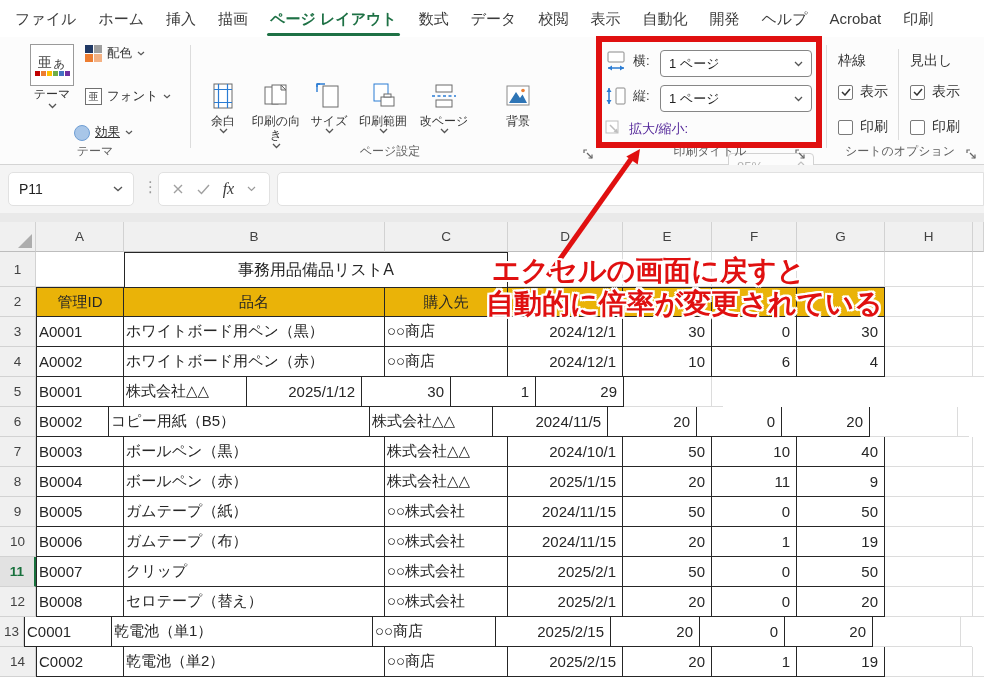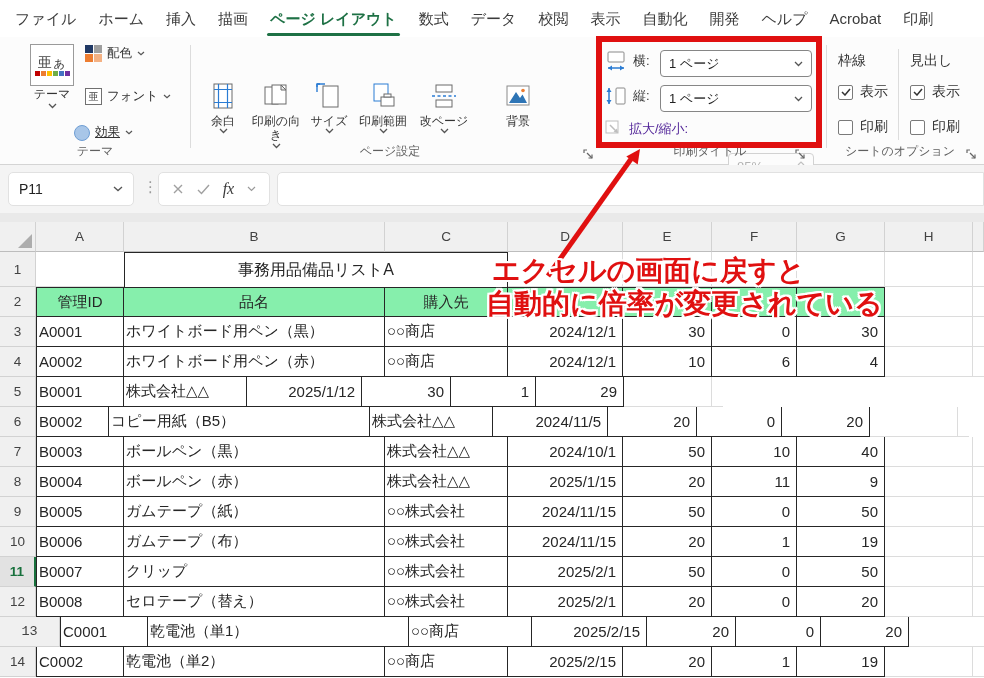--- a/index.html
+++ b/index.html
@@ -55,21 +55,21 @@
   .corner{position:relative;}
   .corner::after{content:"";position:absolute;right:3px;bottom:3px;border-style:solid;border-width:0 0 14px 14px;border-color:transparent transparent #adadad transparent;}
   .g-cell{box-sizing:border-box;flex:none;display:flex;align-items:center;background:#fff;font-size:15px;color:#262626;overflow:hidden;white-space:nowrap;}
   .light{border-right:1px solid #dcdcdc;border-bottom:1px solid #dcdcdc;}
   .fillc{border-bottom:1px solid #dcdcdc;}
   .blk{border-right:1px solid #262626;border-bottom:1px solid #262626;}
   .bt{border-top:1px solid #262626;} .bl{border-left:1px solid #262626;}
   .al{justify-content:flex-start;padding-left:2px;}
   .ar{justify-content:flex-end;padding-right:6px;}
   .ac{justify-content:center;}
-  .hdrfill{background:#86efac;}
+  .hdrfill{background:#eab308;}
   .titlecell{justify-content:center;font-size:16px;border-top:1px solid #262626;border-left:1px solid #262626;border-right:1px solid #262626;}
   
   #hlbox{position:absolute;left:596px;top:36px;width:226px;height:112px;border:6px solid #e01010;box-sizing:border-box;z-index:30;}
   #arrowsvg{position:absolute;left:0;top:0;width:984px;height:678px;z-index:40;pointer-events:none;}
   .ann-line{position:absolute;font-size:28px;font-weight:700;color:#e01010;z-index:40;white-space:nowrap;
     text-shadow:-2px 0 0 #fff,2px 0 0 #fff,0 -2px 0 #fff,0 2px 0 #fff,-2px -2px 0 #fff,2px -2px 0 #fff,-2px 2px 0 #fff,2px 2px 0 #fff;}
   #ann1{left:492px;top:252px;} #ann2{left:486px;top:285px;}
 </style>
 </head>
 <body>
@@ -473,21 +473,21 @@
       <div class="g-cell blk al" style="width: 261px;">セロテープ（替え）</div>
       <div class="g-cell blk al" style="width: 123px;">○○株式会社</div>
       <div class="g-cell blk ar" style="width: 115px;">2025/2/1</div>
       <div class="g-cell blk ar" style="width: 89px;">20</div>
       <div class="g-cell blk ar" style="width: 85px;">0</div>
       <div class="g-cell blk ar" style="width: 88px;">20</div>
       <div class="g-cell light" style="width: 88px;"></div>
       <div class="g-cell fillc" style="width: 11px;"></div>
     </div>
     <div class="grow" style="height: 30px;">
-      <div class="rh" style="width: 60px; font-family: Liberation Mono, monospace;">13</div>
+      <div class="rh" style="width: 24px;">13</div>
       <div class="g-cell blk al bl" style="width: 88px;">C0001</div>
       <div class="g-cell blk al" style="width: 261px;">乾電池（単1）</div>
       <div class="g-cell blk al" style="width: 123px;">○○商店</div>
       <div class="g-cell blk ar" style="width: 115px;">2025/2/15</div>
       <div class="g-cell blk ar" style="width: 89px;">20</div>
       <div class="g-cell blk ar" style="width: 85px;">0</div>
       <div class="g-cell blk ar" style="width: 88px;">20</div>
       <div class="g-cell light" style="width: 88px;"></div>
       <div class="g-cell fillc" style="width: 11px;"></div>
     </div>

